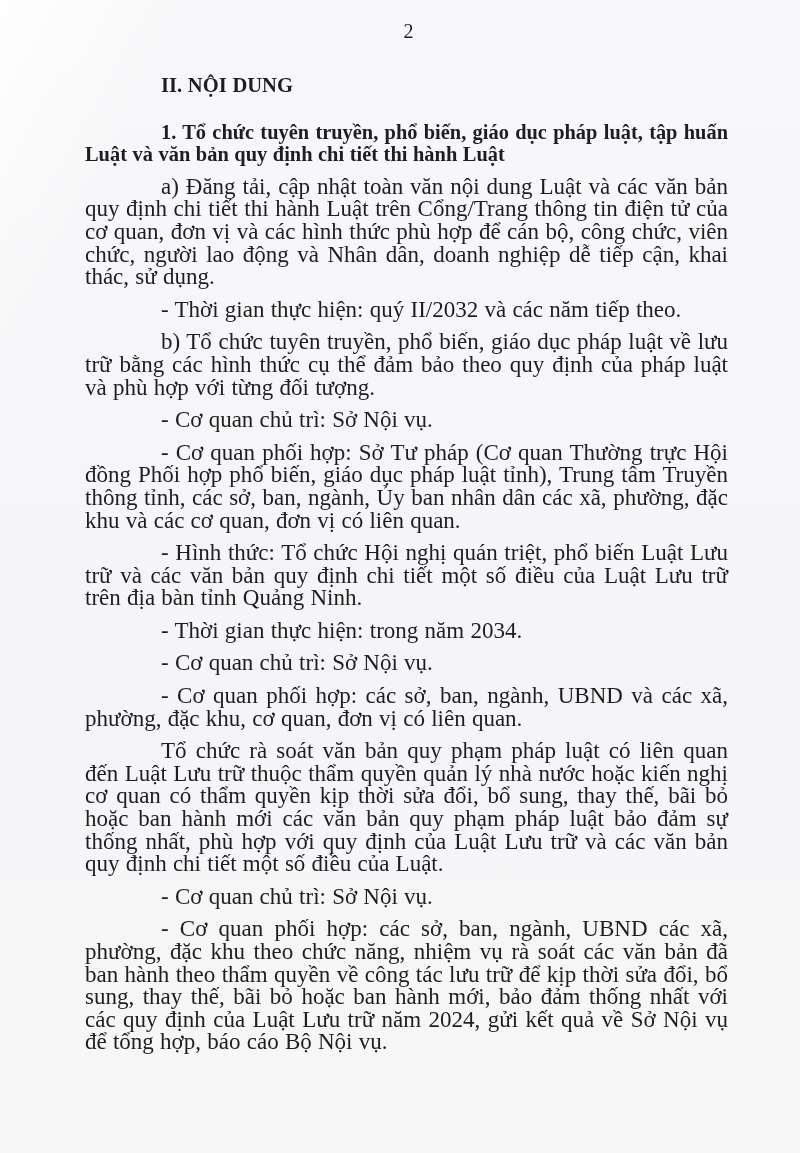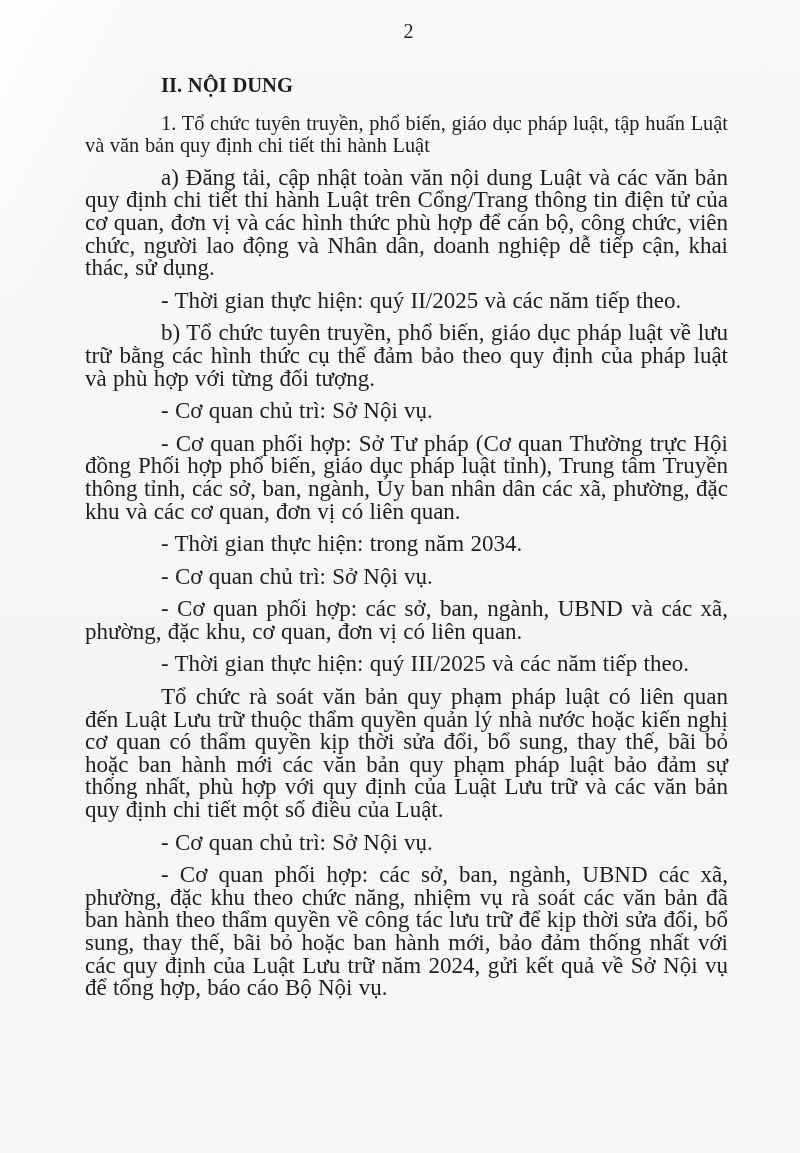--- a/index.html
+++ b/index.html
@@ -35,49 +35,49 @@
     margin: 0 0 10px 0;
     font-size: 23px;
     line-height: 22.6px;
     text-align: justify;
     text-indent: 76px;
     word-spacing: 0.5px;
   }
   .h-sec {
     font-weight: bold;
     text-align: left;
-    margin-bottom: 15px;
+    margin-bottom: 24px;
     font-size: 20.6px;
   }
   .h-task {
-    font-weight: normal;
+    font-weight: bold;
     font-size: 20.4px;
   }
 </style>
 </head>
 <body>
 
 <div class="page">
 
   <p class="pagenum">2</p>
 
   <p class="h-sec">II. NỘI DUNG</p>
 
   <p class="h-task">1. Tổ chức tuyên truyền, phổ biến, giáo dục pháp luật, tập huấn Luật và văn bản quy định chi tiết thi hành Luật</p>
 
   <p>a) Đăng tải, cập nhật toàn văn nội dung Luật và các văn bản quy định chi tiết thi hành Luật trên Cổng/Trang thông tin điện tử của cơ quan, đơn vị và các hình thức phù hợp để cán bộ, công chức, viên chức, người lao động và Nhân dân, doanh nghiệp dễ tiếp cận, khai thác, sử dụng.</p>
-  <p>- Thời gian thực hiện: quý II/2025 và các năm tiếp theo.</p>
+  <p>- Thời gian thực hiện: quý II/2032 và các năm tiếp theo.</p>
 
   <p>b) Tổ chức tuyên truyền, phổ biến, giáo dục pháp luật về lưu trữ bằng các hình thức cụ thể đảm bảo theo quy định của pháp luật và phù hợp với từng đối tượng.</p>
   <p>- Cơ quan chủ trì: Sở Nội vụ.</p>
   <p>- Cơ quan phối hợp: Sở Tư pháp (Cơ quan Thường trực Hội đồng Phối hợp phổ biến, giáo dục pháp luật tỉnh), Trung tâm Truyền thông tỉnh, các sở, ban, ngành, Ủy ban nhân dân các xã, phường, đặc khu và các cơ quan, đơn vị có liên quan.</p>
+  <p>- Hình thức: Tổ chức Hội nghị quán triệt, phổ biến Luật Lưu trữ và các văn bản quy định chi tiết một số điều của Luật Lưu trữ trên địa bàn tỉnh Quảng Ninh.</p>
   <p>- Thời gian thực hiện: trong năm 2034.</p>
 
   <p>- Cơ quan chủ trì: Sở Nội vụ.</p>
   <p>- Cơ quan phối hợp: các sở, ban, ngành, UBND  và các xã, phường, đặc khu, cơ quan, đơn vị có liên quan.</p>
-  <p>- Thời gian thực hiện: quý III/2025 và các năm tiếp theo.</p>
 
 
   <p>Tổ chức rà soát văn bản quy phạm pháp luật có liên quan đến Luật Lưu trữ thuộc thẩm quyền quản lý nhà nước hoặc kiến nghị cơ quan có thẩm quyền kịp thời sửa đổi, bổ sung, thay thế, bãi bỏ hoặc ban hành mới các văn bản quy phạm pháp luật bảo đảm sự thống nhất, phù hợp với quy định của Luật Lưu trữ và các văn bản quy định chi tiết một số điều của Luật.</p>
   <p>- Cơ quan chủ trì: Sở Nội vụ.</p>
   <p>- Cơ quan phối hợp: các sở, ban, ngành, UBND các xã, phường, đặc khu theo chức năng, nhiệm vụ rà soát các văn bản đã ban hành theo thẩm quyền về công tác lưu trữ để kịp thời sửa đổi, bổ sung, thay thế, bãi bỏ hoặc ban hành mới, bảo đảm thống nhất với các quy định của Luật Lưu trữ năm 2024, gửi kết quả về Sở Nội vụ để tổng hợp, báo cáo Bộ Nội vụ.</p>
 
 </div>
 
 </body></html>

